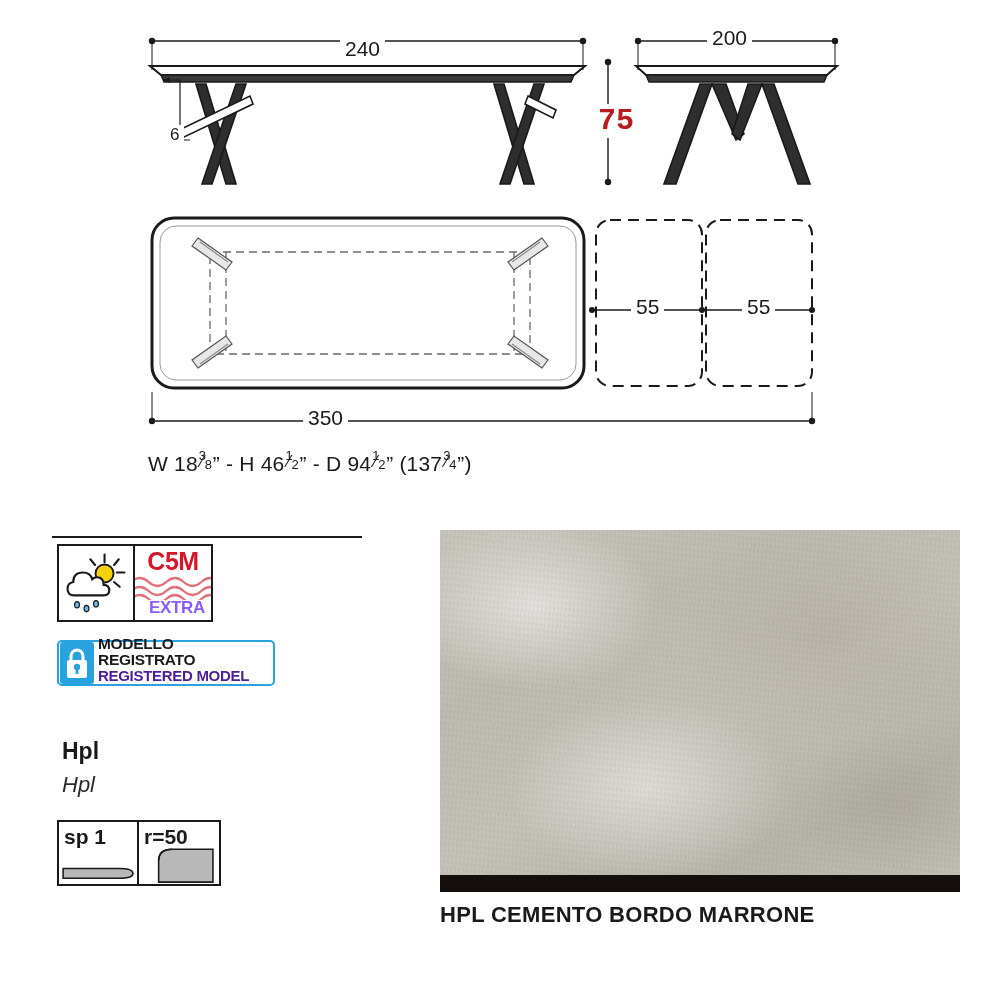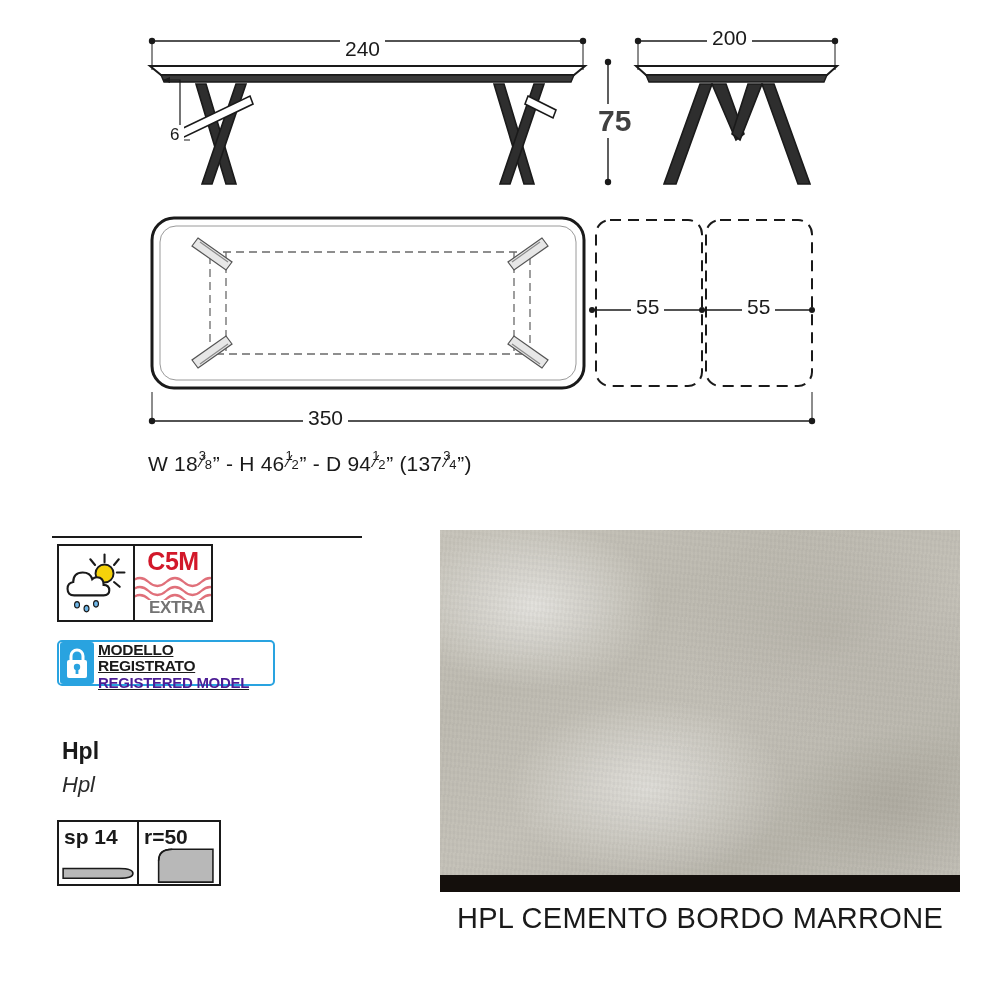--- a/index.html
+++ b/index.html
@@ -20,21 +20,21 @@
 
   .dimlabel{
     position:absolute;
     font-size:21px;
     font-family:"Liberation Sans", sans-serif;
     color:#1a1a1a;
     background:#fff;
     padding:0 5px;
     white-space:nowrap;
   }
-  .dimlabel.red{color:#404040;font-weight:bold;font-size:30px;}
+  .dimlabel.red{color:#b91c1c;font-weight:bold;font-size:30px;font-family:Liberation Mono, monospace;}
   .dimlabel.small{font-size:17px;}
 
   .imperial{
     position:absolute;
     left:148px;top:452px;
     font-size:21px;
     letter-spacing:.2px;
     white-space:nowrap;
   }
   .frac{display:inline-block;position:relative;width:15px;height:1em;vertical-align:-0.15em;}
@@ -56,28 +56,28 @@
     width:78px;height:78px;border:2px solid #1a1a1a;border-left:none;background:#fff;
     position:relative;box-sizing:border-box;overflow:hidden;
   }
   .c5m .t1{
     position:absolute;left:0;right:0;top:1px;text-align:center;
     color:#d2182a;font-weight:bold;font-size:25px;letter-spacing:-.5px;
     font-family:"Liberation Sans", sans-serif;
   }
   .c5m .t2{
     position:absolute;left:0;right:0;bottom:2px;text-align:center;
-    color:#737373;font-weight:bold;font-size:17px;letter-spacing:-.3px;margin-left:8px;
+    color:#8b5cf6;font-weight:bold;font-size:17px;letter-spacing:-.3px;margin-left:8px;
   }
   .c5m .waves{position:absolute;left:0;top:30px;width:100%;height:24px;}
 
   .registered{
     position:absolute;left:57px;top:130px;
     width:218px;height:46px;border:2px solid #29a3e0;border-radius:5px;
-    background:#fff;box-sizing:border-box;display:flex;align-items:flex-start;text-decoration:underline;
+    background:#fff;box-sizing:border-box;display:flex;align-items:flex-end;
   }
   .lockbox{
     width:34px;height:42px;background:#29a3e0;border-radius:3px;margin:0 4px 0 1px;
     position:relative;flex:none;
   }
   .reglines{line-height:1.05;}
   .reg1{color:#1a1a1a;font-weight:bold;font-size:15.5px;letter-spacing:-.3px;}
   .reg2{color:#4c1d95;font-weight:bold;font-size:15px;letter-spacing:-.3px;}
 
   .mat-name{position:absolute;left:62px;top:228px;font-size:23px;font-weight:bold;}
@@ -108,22 +108,22 @@
   }
   .swatch:after{
     content:"";position:absolute;inset:0;
     background-image:
       repeating-linear-gradient(94deg, rgba(255,255,255,.05) 0 2px, rgba(0,0,0,.03) 2px 4px),
       repeating-linear-gradient(6deg, rgba(0,0,0,.025) 0 3px, rgba(255,255,255,.03) 3px 6px);
     mix-blend-mode:multiply;opacity:.7;
   }
   .edge{width:520px;height:17px;background:#140f0c;}
   .swatch-label{
-    position:absolute;left:440px;top:392px;width:520px;text-align:center;
-    font-size:29px;font-weight:normal;letter-spacing:.3px;
+    position:absolute;left:440px;top:392px;width:520px;text-align:left;
+    font-size:22px;font-weight:bold;letter-spacing:.3px;
   }
 </style>
 </head>
 <body>
 
 <div class="page">
 
   <div class="tech">
 
     <svg class="draw" viewBox="0 0 1000 500">
@@ -296,21 +296,21 @@
         <div class="reg1">MODELLO REGISTRATO</div>
         <div class="reg2">REGISTERED MODEL</div>
       </div>
     </div>
 
     <div class="mat-name">Hpl</div>
     <div class="mat-name2">Hpl</div>
 
     <div class="spboxes">
       <div class="spbox">
-        <div class="lab">sp 14</div>
+        <div class="lab">sp 1</div>
         <svg viewBox="0 0 82 66" width="80" height="64" style="position:absolute;left:0;top:0;">
           <path d="M4 58 L62 58 q14 0 14 -5 q0 -5 -14 -5 L4 48 Z" fill="#b8b8b8" stroke="#1a1a1a" stroke-width="1.6"></path>
         </svg>
       </div>
       <div class="spbox">
         <div class="lab">r=50</div>
         <svg viewBox="0 0 82 66" width="80" height="64" style="position:absolute;left:0;top:0;">
           <path d="M20 62 L20 40 q0 -12 14 -12 L76 28 L76 62 Z" fill="#b8b8b8" stroke="#1a1a1a" stroke-width="1.6"></path>
           <path d="M20 40 q0 -12 14 -12" fill="none" stroke="#1a1a1a" stroke-width="1.6"></path>
         </svg>

